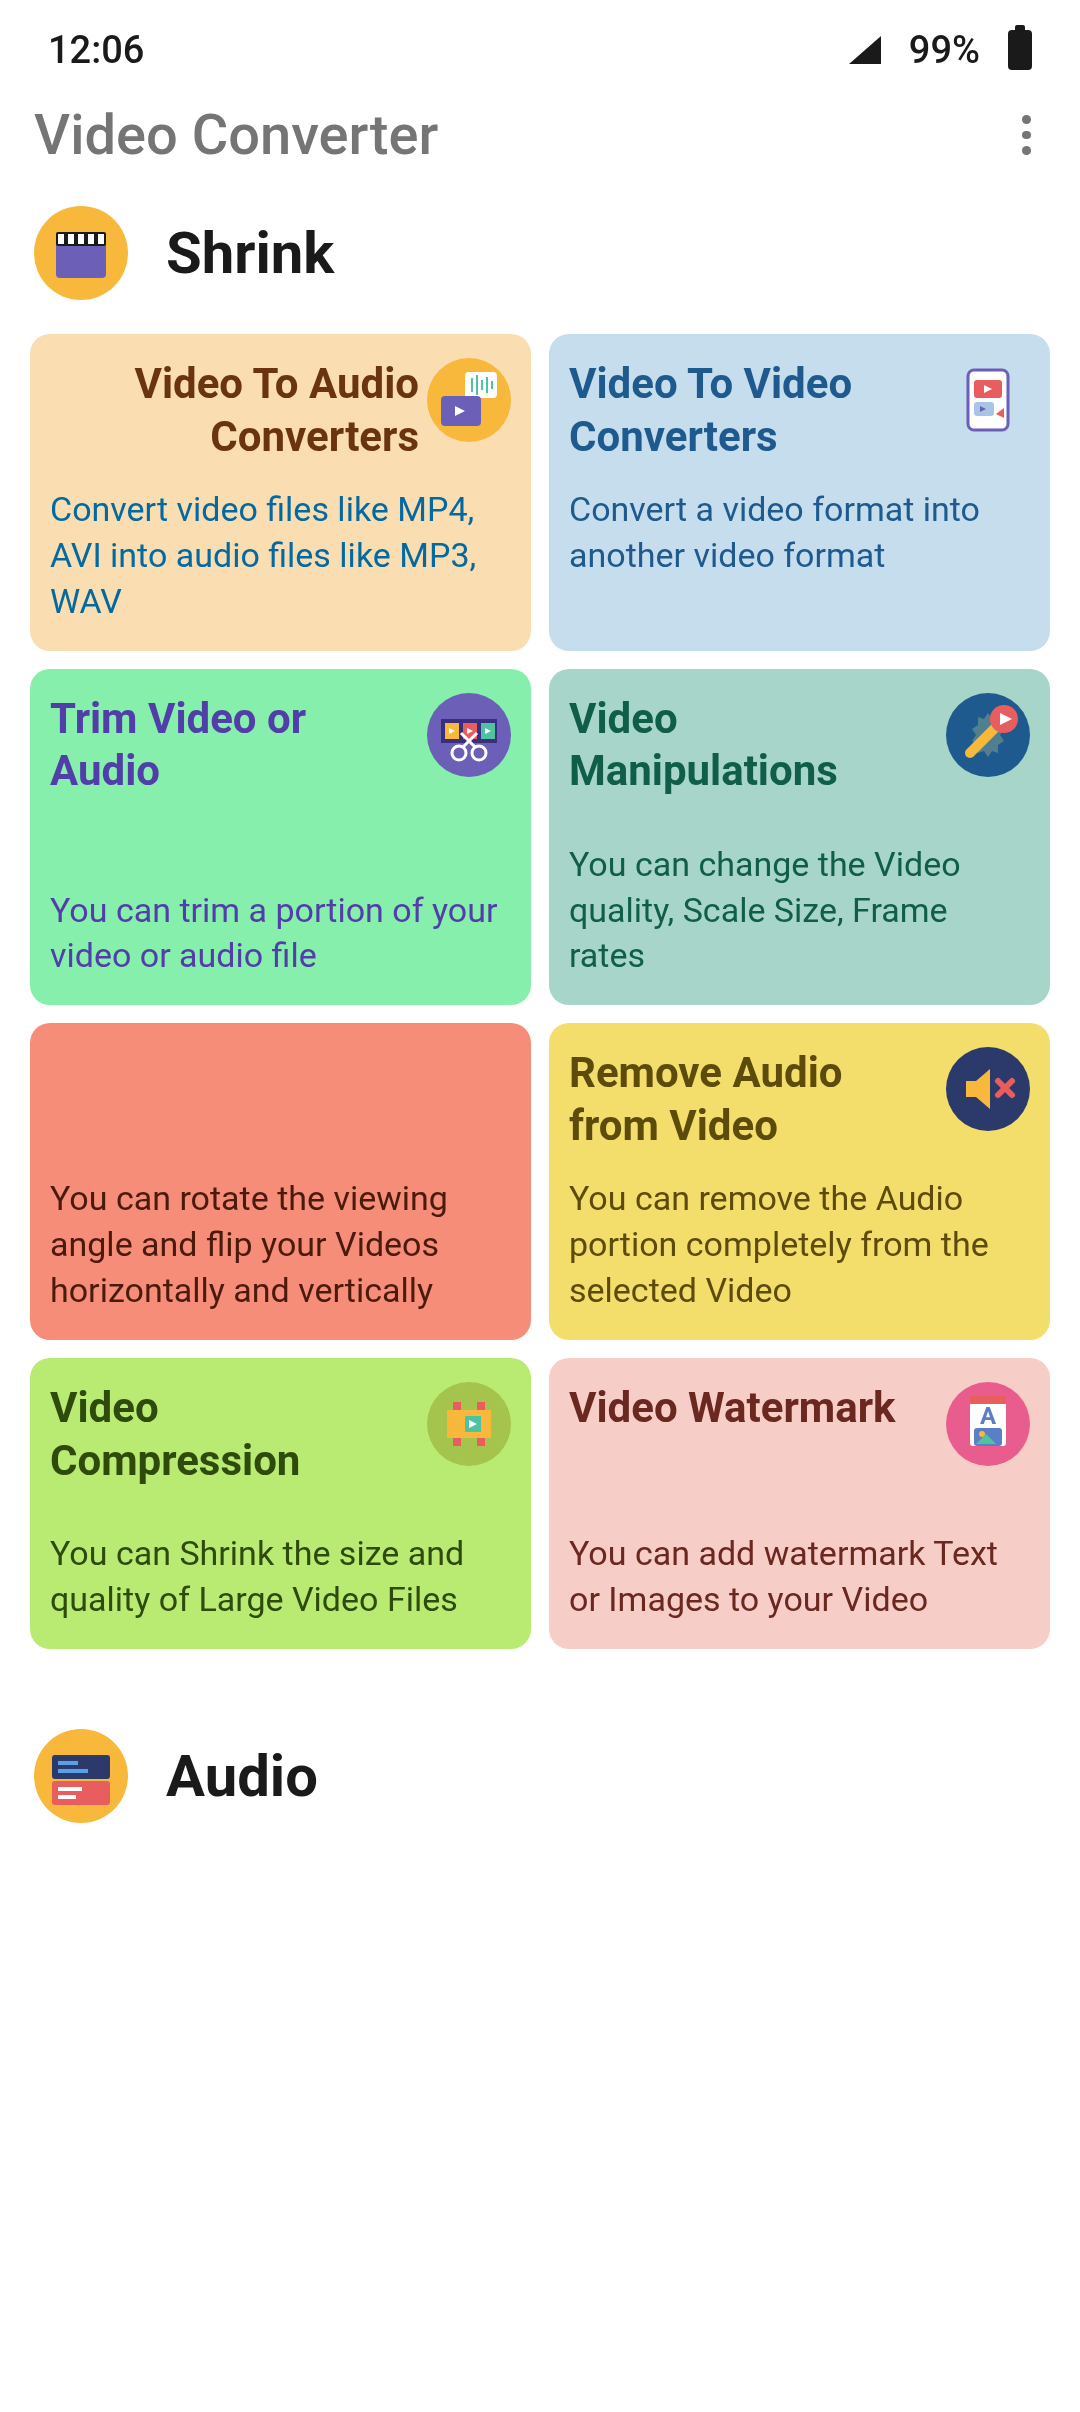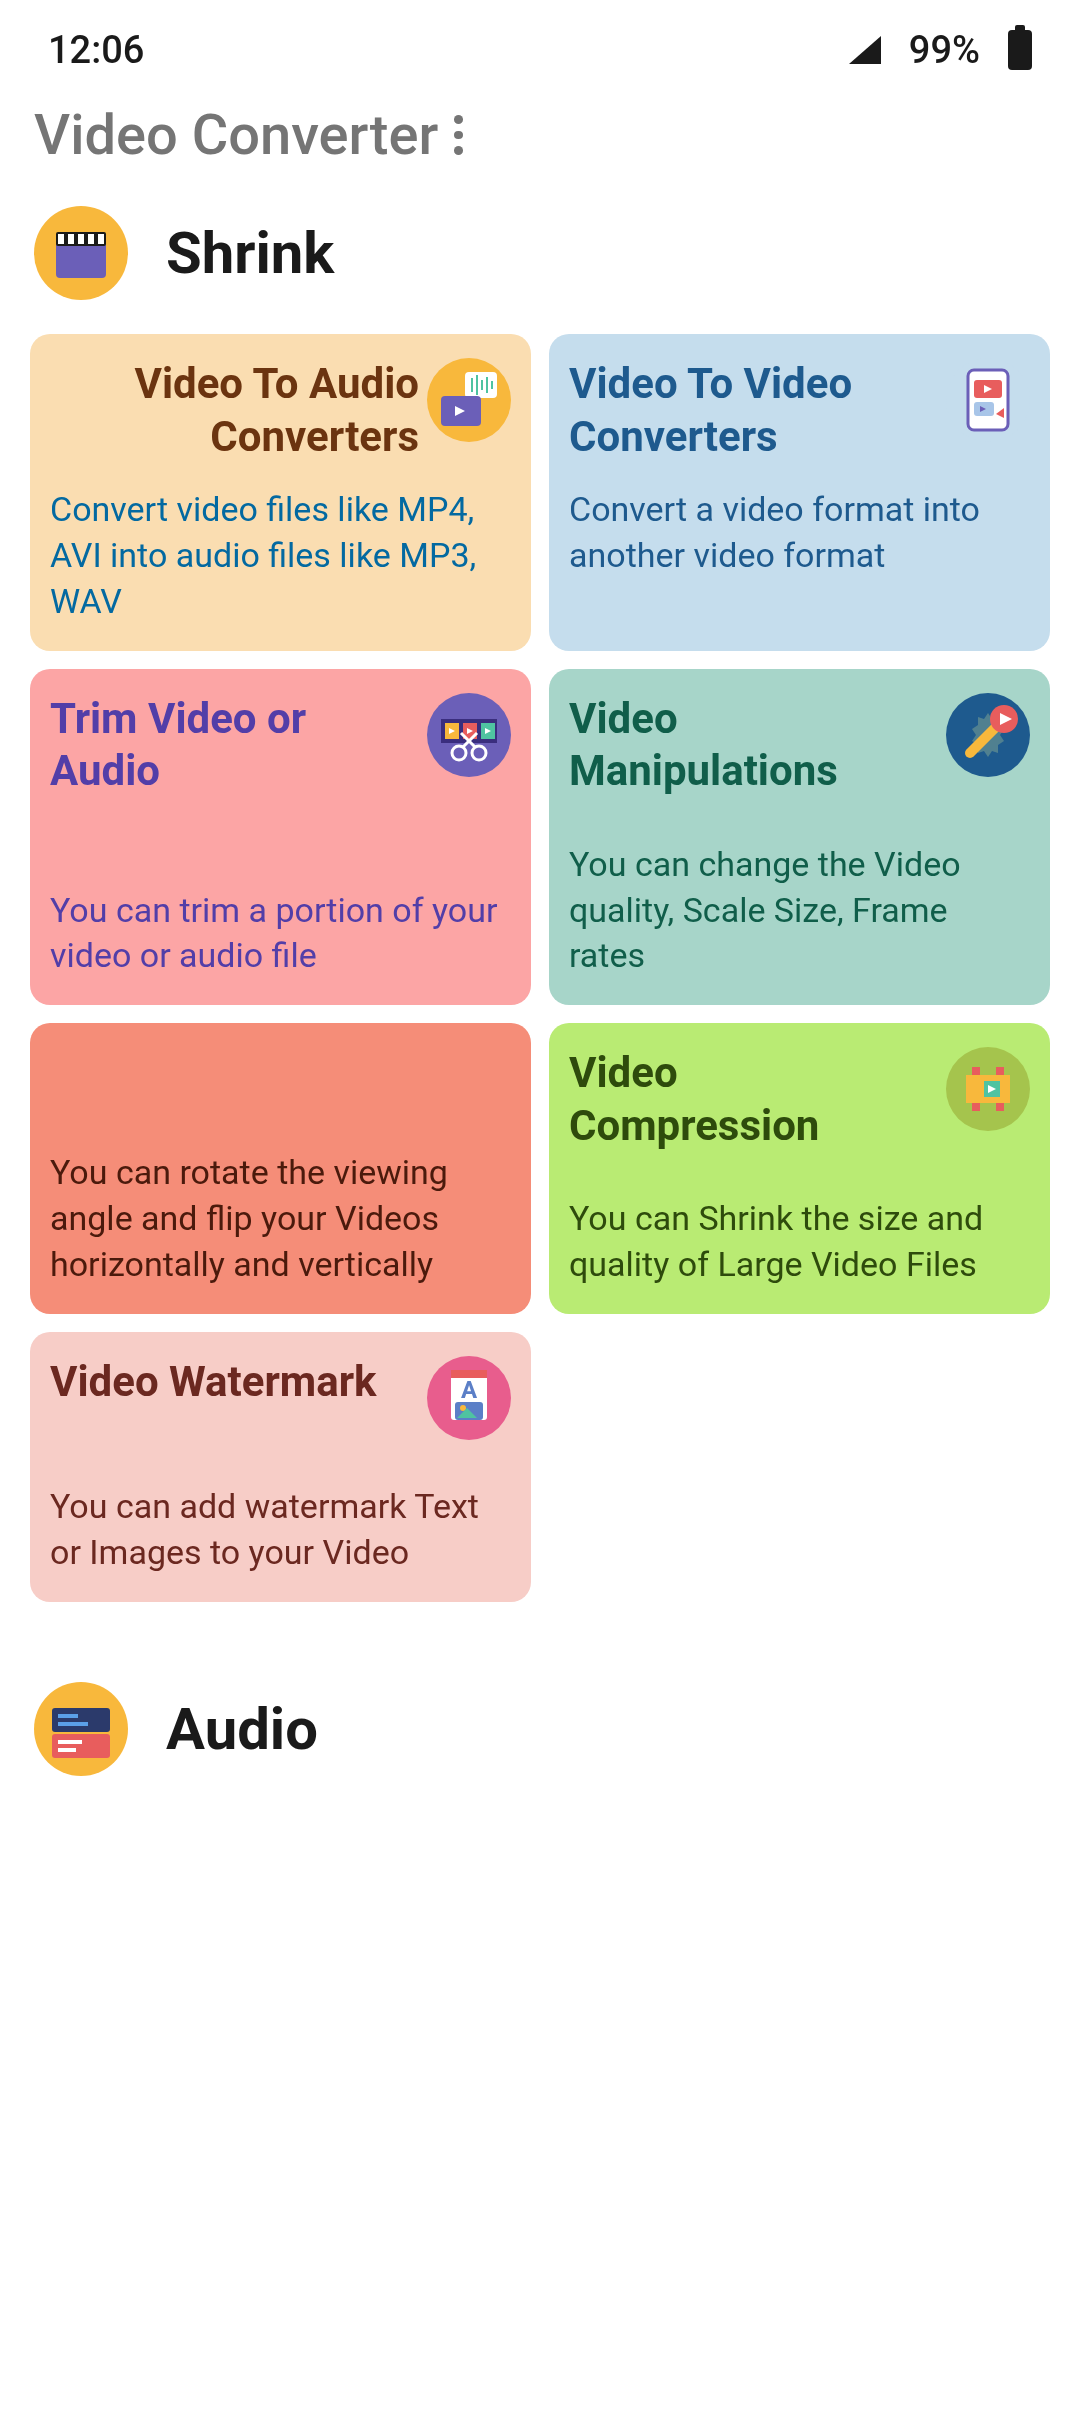--- a/index.html
+++ b/index.html
@@ -46,20 +46,21 @@
   left: 7px;
   width: 10px;
   height: 5px;
   background: #1a1a1a;
   border-radius: 2px 2px 0 0;
 }
 
 
 .app-header {
   display: flex;
+  justify-content: space-between;
   align-items: center;
   padding: 10px 34px 30px 34px;
 }
 .app-title {
   font-size: 56px;
   font-weight: 500;
   color: #757575;
 }
 .more-icon {
   width: 40px;
@@ -146,21 +147,21 @@
 
 
 .c-orange { background: #FADDB1; }
 .c-orange .card-title { color: #6B3410; text-align: right; }
 .c-orange .card-desc { color: #0369a1; }
 
 .c-blue { background: #C5DDED; }
 .c-blue .card-title { color: #1E5A8E; }
 .c-blue .card-desc { color: #1E5A8E; }
 
-.c-purple { background: #fca5a5; }
+.c-purple { background: #86efac; }
 .c-purple .card-title { color: #523EA8; }
 .c-purple .card-desc { color: #523EA8; }
 
 .c-teal { background: #A7D5C9; }
 .c-teal .card-title { color: #105E4A; }
 .c-teal .card-desc { color: #105E4A; }
 
 .c-red { background: #F58D78; }
 .c-red .card-title { color: #4B1A0C; }
 .c-red .card-desc { color: #4B1A0C; }
@@ -298,20 +299,34 @@
     </div>
     <div class="card-spacer"></div>
     <div class="card-desc">You can change the Video quality, Scale Size, Frame rates</div>
   </div>
 
   <div class="card c-red">
     <div class="card-spacer"></div>
     <div class="card-desc">You can rotate the viewing angle and flip your Videos horizontally and vertically</div>
   </div>
 
+  <div class="card c-yellow">
+    <div class="card-header">
+      <div class="card-title">Remove Audio from Video</div>
+      <div class="card-icon">
+        <svg width="84" height="84" viewBox="0 0 84 84">
+          <circle cx="42" cy="42" r="42" fill="#2B3A6B"></circle>
+          <path d="M20 34 L30 34 L44 22 L44 62 L30 50 L20 50 Z" fill="#F8B83C"></path>
+          <line x1="52" y1="34" x2="66" y2="48" stroke="#E85D5D" stroke-width="6" stroke-linecap="round"></line>
+          <line x1="66" y1="34" x2="52" y2="48" stroke="#E85D5D" stroke-width="6" stroke-linecap="round"></line>
+        </svg>
+      </div>
+    </div>
+    <div class="card-desc">You can remove the Audio portion completely from the selected Video</div>
+  </div>
 
   <div class="card c-green">
     <div class="card-header">
       <div class="card-title">Video Compression</div>
       <div class="card-icon">
         <svg width="84" height="84" viewBox="0 0 84 84">
           <circle cx="42" cy="42" r="42" fill="#A5C44D"></circle>
           <rect x="26" y="20" width="8" height="44" fill="#E85D5D"></rect>
           <rect x="50" y="20" width="8" height="44" fill="#E85D5D"></rect>
           <rect x="20" y="28" width="44" height="28" fill="#F8B83C"></rect>

